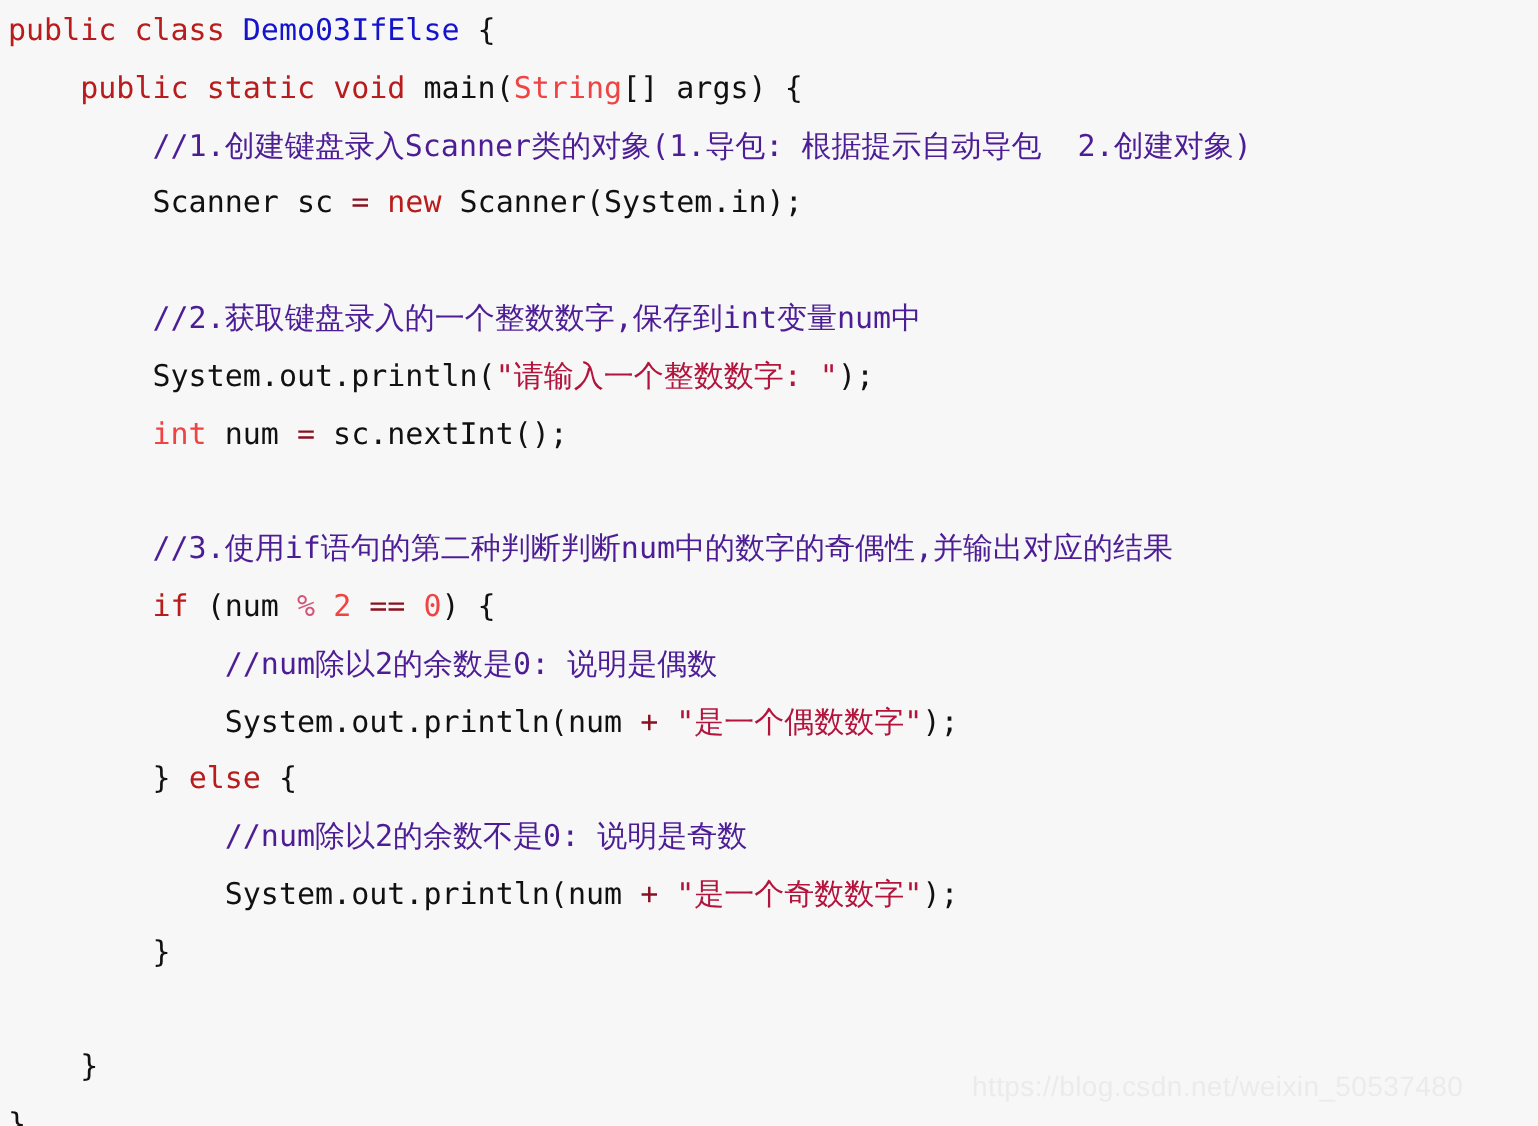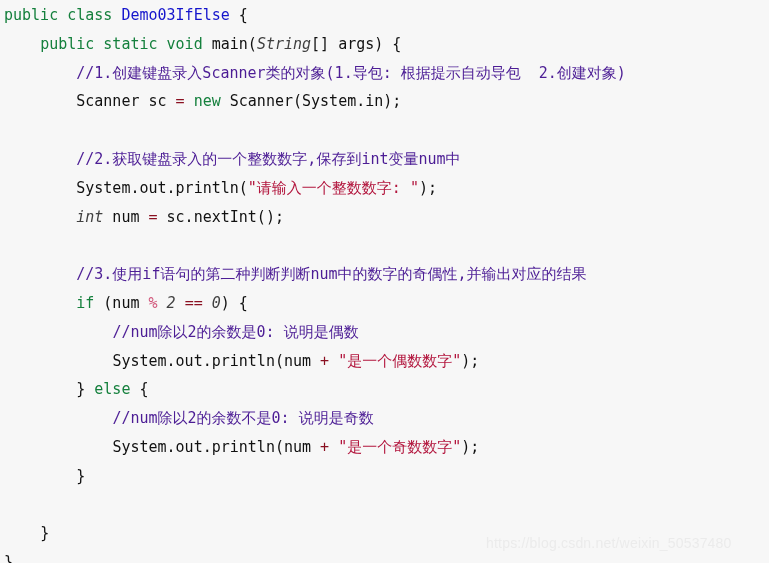--- a/index.html
+++ b/index.html
@@ -22,22 +22,22 @@
     font-size: 15px;
     line-height: 28.8px;
     white-space: pre;
     letter-spacing: 0px;
   }
   .line {
     height: 28.8px;
     white-space: pre;
   }
   
-  .kw   { color: #15803d; }        
-  .type { color: #404040; font-style: italic; }        
+  .kw   { color: #b91c1c; }        
+  .type { color: #ef4444; }        
   .cls  { color: #1414cc; }        
   .plain{ color: #111111; }        
   .str  { color: #b2143c; }        
   .op   { color: #8a1021; }        
   .mod  { color: #d1567a; }        
   .cmt  { color: #4c1d95; }        
   #watermark {
     position: absolute;
     left: 486px;
     top: 535px;

